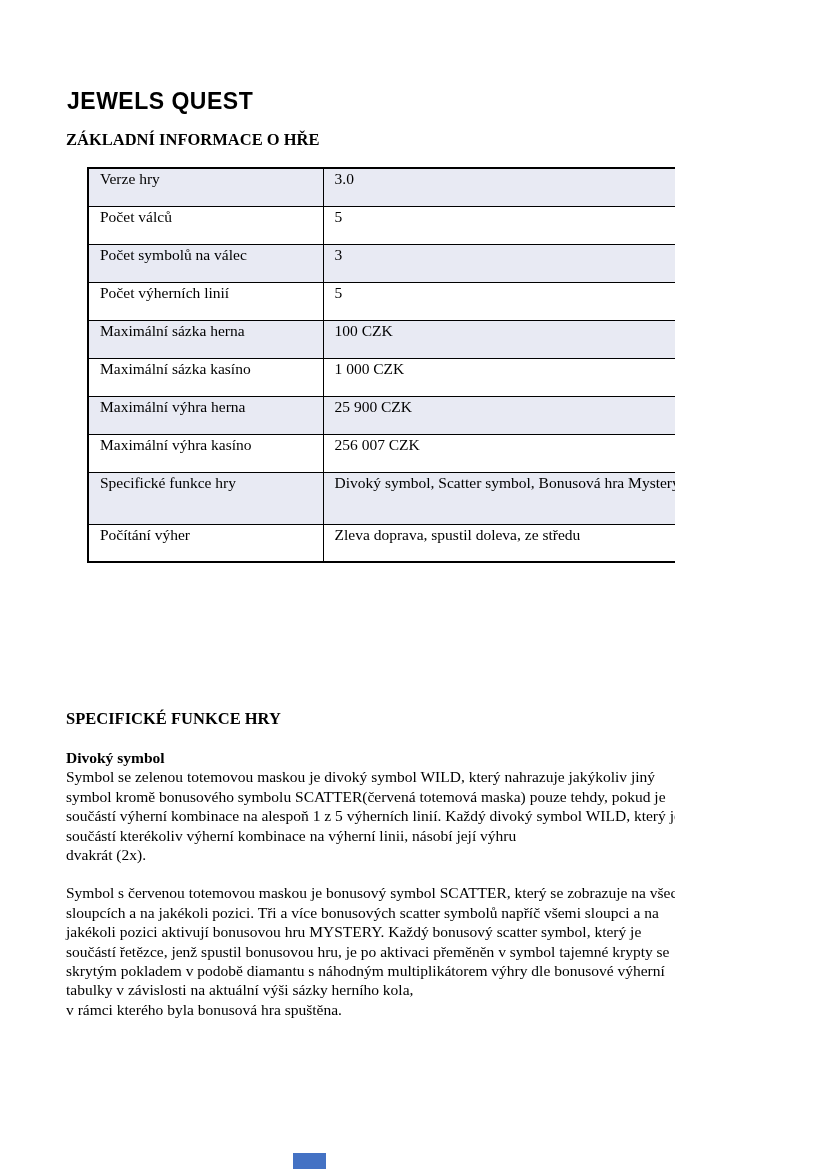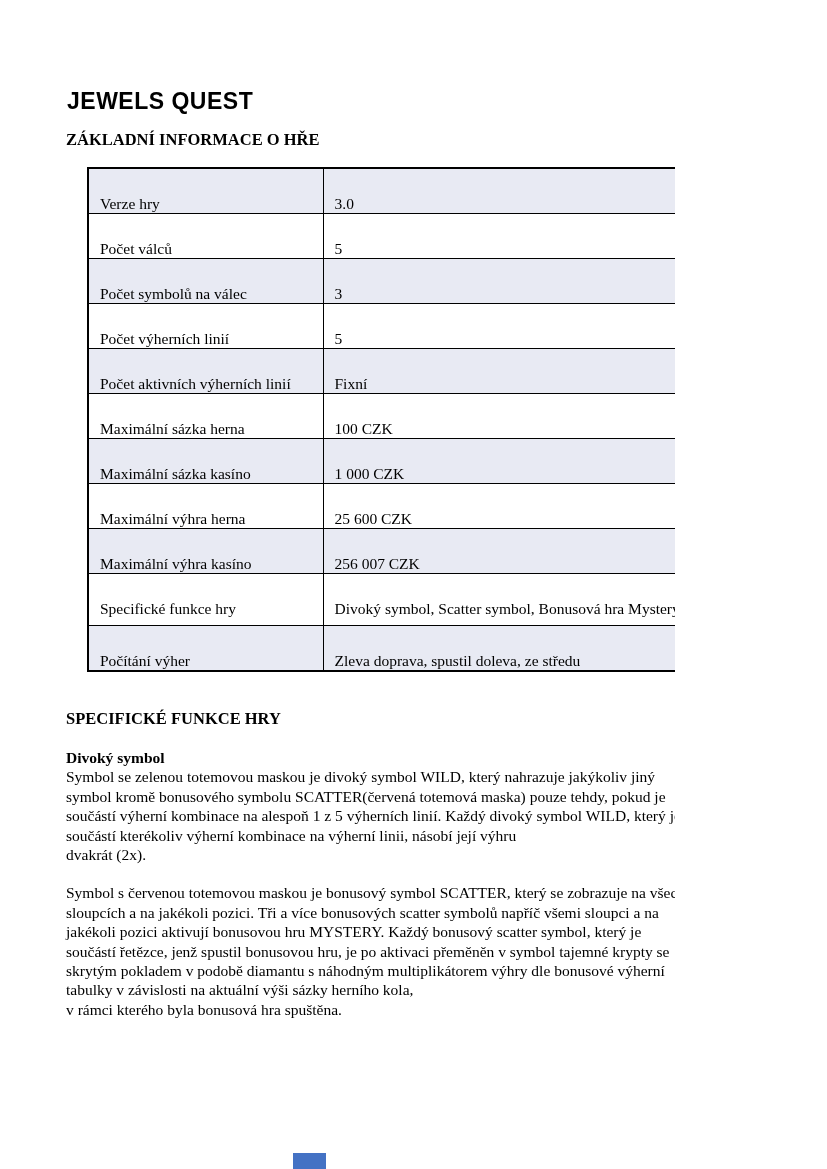--- a/index.html
+++ b/index.html
@@ -39,21 +39,21 @@
     position: absolute; left: 87px; top: 167px;
     width: 677px;
     border-collapse: collapse;
     table-layout: fixed;
     border: 2px solid #000;
     font-size: 15.5px;
   }
   .info-table td {
     border: 1px solid #000;
     vertical-align: top;
-    padding: 25px 8px 0 11px;
+    padding: 0 8px 0 11px;
     line-height: 19px;
     overflow: hidden;
   }
   .info-table td.col-label { width: 235px; }
   .info-table td.col-value { width: 442px; }
   .info-table tr { height: 38px; }
   .info-table tr.tall { height: 52px; }
   .info-table tr:nth-child(odd) { background: var(--row-shade); }
   .functions {
     position: absolute; left: 66px; top: 748px; width: 712px;
@@ -96,38 +96,34 @@
   <tr>
     <td class="col-label">Počet symbolů na válec</td>
     <td class="col-value">3</td>
   </tr>
 
   <tr>
     <td class="col-label">Počet výherních linií</td>
     <td class="col-value">5</td>
   </tr>
 
-  <tr>
-    <td class="col-label">Počet aktivních výherních linií</td>
-    <td class="col-value">Fixní</td>
-  </tr>
 
   <tr>
     <td class="col-label">Maximální sázka herna</td>
     <td class="col-value">100 CZK</td>
   </tr>
 
   <tr>
     <td class="col-label">Maximální sázka kasíno</td>
     <td class="col-value">1 000 CZK</td>
   </tr>
 
   <tr>
     <td class="col-label">Maximální výhra herna</td>
-    <td class="col-value">25 600 CZK</td>
+    <td class="col-value">25 900 CZK</td>
   </tr>
 
   <tr>
     <td class="col-label">Maximální výhra kasíno</td>
     <td class="col-value">256 007 CZK</td>
   </tr>
 
 
   <tr class="tall">
     <td class="col-label">Specifické funkce hry</td>

